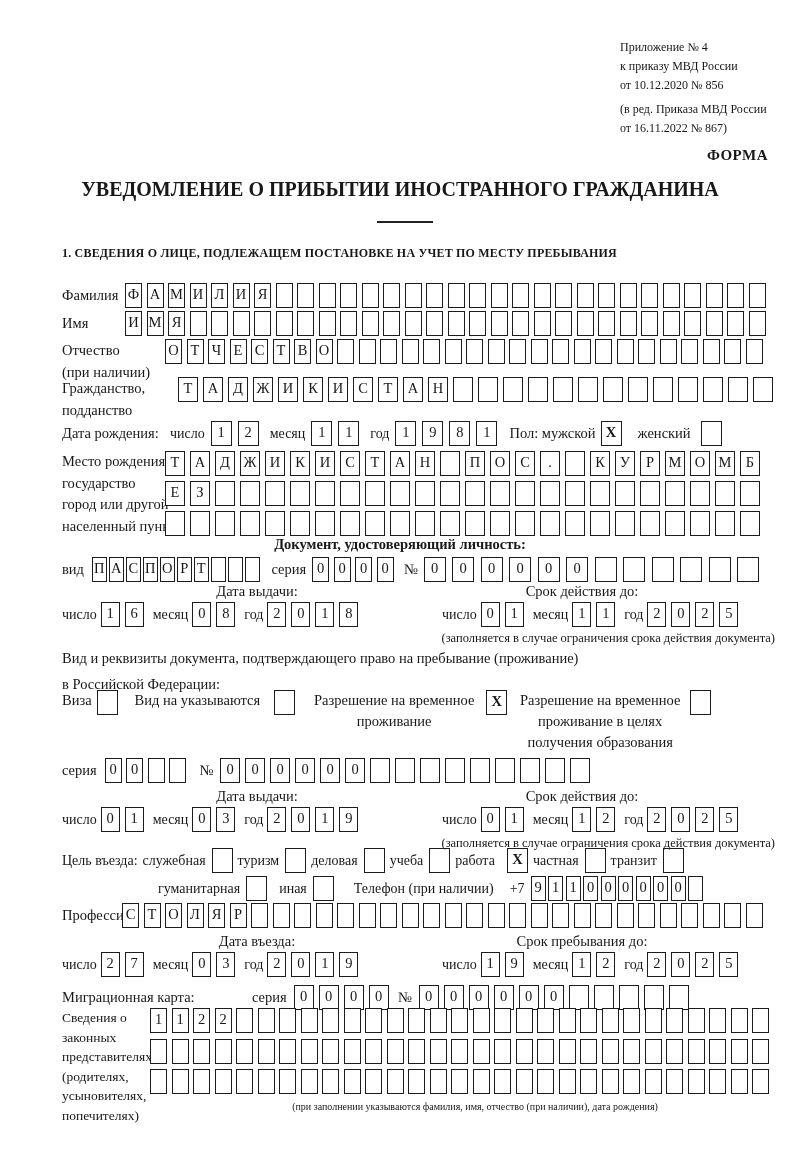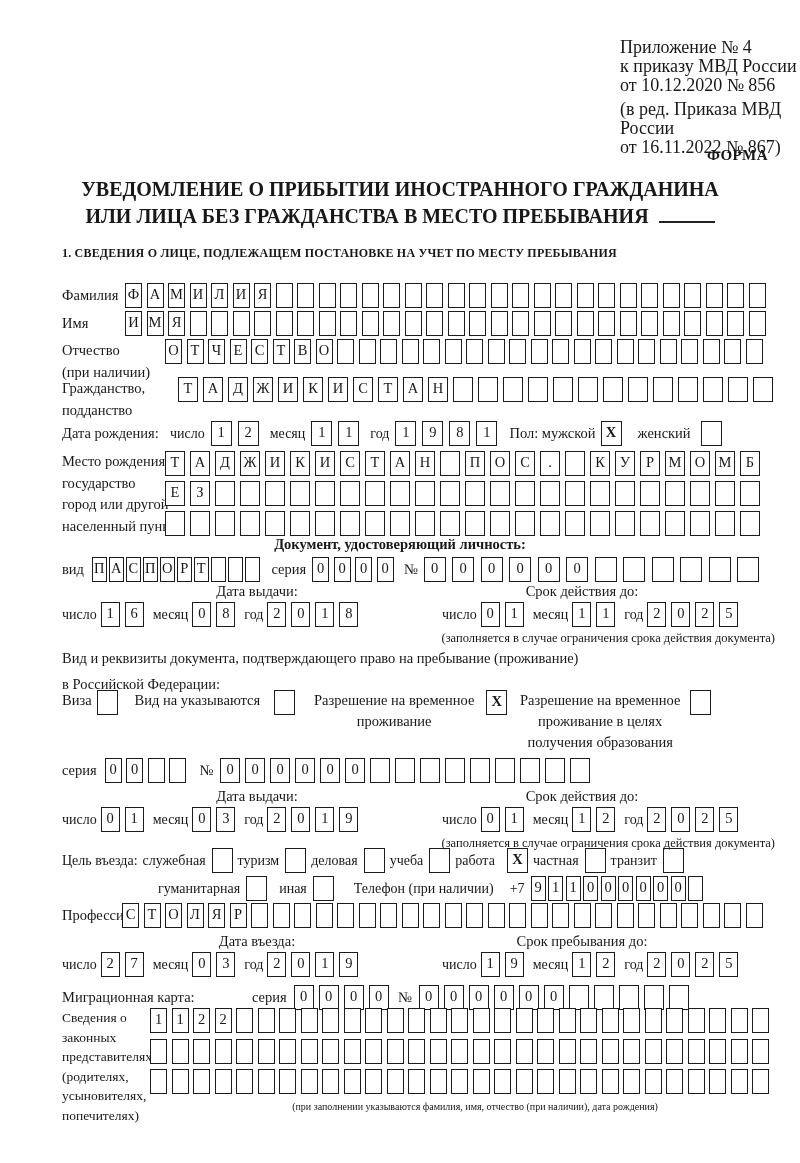--- a/index.html
+++ b/index.html
@@ -16,21 +16,21 @@
   .c17{gap:4.5px}.c17 .c{width:17px}
   .c14{gap:2.5px}.c14 .c{width:14.5px}
   .c20{gap:5px}.c20 .c{width:20px}
   .c21{gap:6px}.c21 .c{width:21px}
   .c22{gap:6.5px}.c22 .c{width:22px}
   .c19{gap:5px}.c19 .c{width:19px}
   .c15{gap:2.5px}.c15 .c{width:15px}
   .cbx{box-sizing:border-box;display:inline-block;flex:none;width:21px;height:25px;
        border:1.9px solid #1c1c1c;text-align:center;font-size:14.5px;line-height:21px;font-weight:bold}
   
-  #annex{top:38px;left:620px;font-size:18px;line-height:19px}
+  #annex{top:38px;left:620px;font-size:12px;line-height:19px}
   #annex .annex-note{margin-top:5px}
   #forma{position:absolute;top:147px;right:32px;font-weight:bold;font-size:15px;letter-spacing:.5px}
   #title{top:176px;left:0;width:800px;text-align:center;font-weight:bold;font-size:20px;line-height:27px}
   .tline{display:inline-block;width:56px;border-bottom:2.2px solid #222;height:15px;margin-left:10px}
   #section{top:246px;font-weight:bold;font-size:12px;letter-spacing:.2px;width:713px}
   
   .w-surname{width:63px;flex:none}
   .w-patr{width:103px;flex:none;line-height:22px}
   .w-cit{width:116px;flex:none;line-height:22px}
   .w-bp{width:103px;flex:none;line-height:21.5px;white-space:nowrap}
@@ -84,21 +84,21 @@
     <div>от 10.12.2020 № 856</div>
     <div class="annex-note">
       <div>(в ред. Приказа МВД России</div>
       <div>от 16.11.2022 № 867)</div>
     </div>
   </div>
   <div id="forma">ФОРМА</div>
 
   <div id="title" class="b">
     <div>УВЕДОМЛЕНИЕ О ПРИБЫТИИ ИНОСТРАННОГО ГРАЖДАНИНА</div>
-    <div><span>ИЛИ ЛИЦА БЕЗ ГРАЖДАНСТВА В МЕСТО ПРЕБЫВАНИЯ</span><span class="tline"></span></div>
+    <div><span class="tline"></span></div>
   </div>
 
   <div id="section" class="b">1. СВЕДЕНИЯ О ЛИЦЕ, ПОДЛЕЖАЩЕМ ПОСТАНОВКЕ НА УЧЕТ ПО МЕСТУ ПРЕБЫВАНИЯ</div>
 
   <div id="r-surname" class="b row">
     <span class="lbl w-surname">Фамилия</span>
     <span class="cr c17">
         <span class="c">Ф</span>
         <span class="c">А</span>
         <span class="c">М</span>

